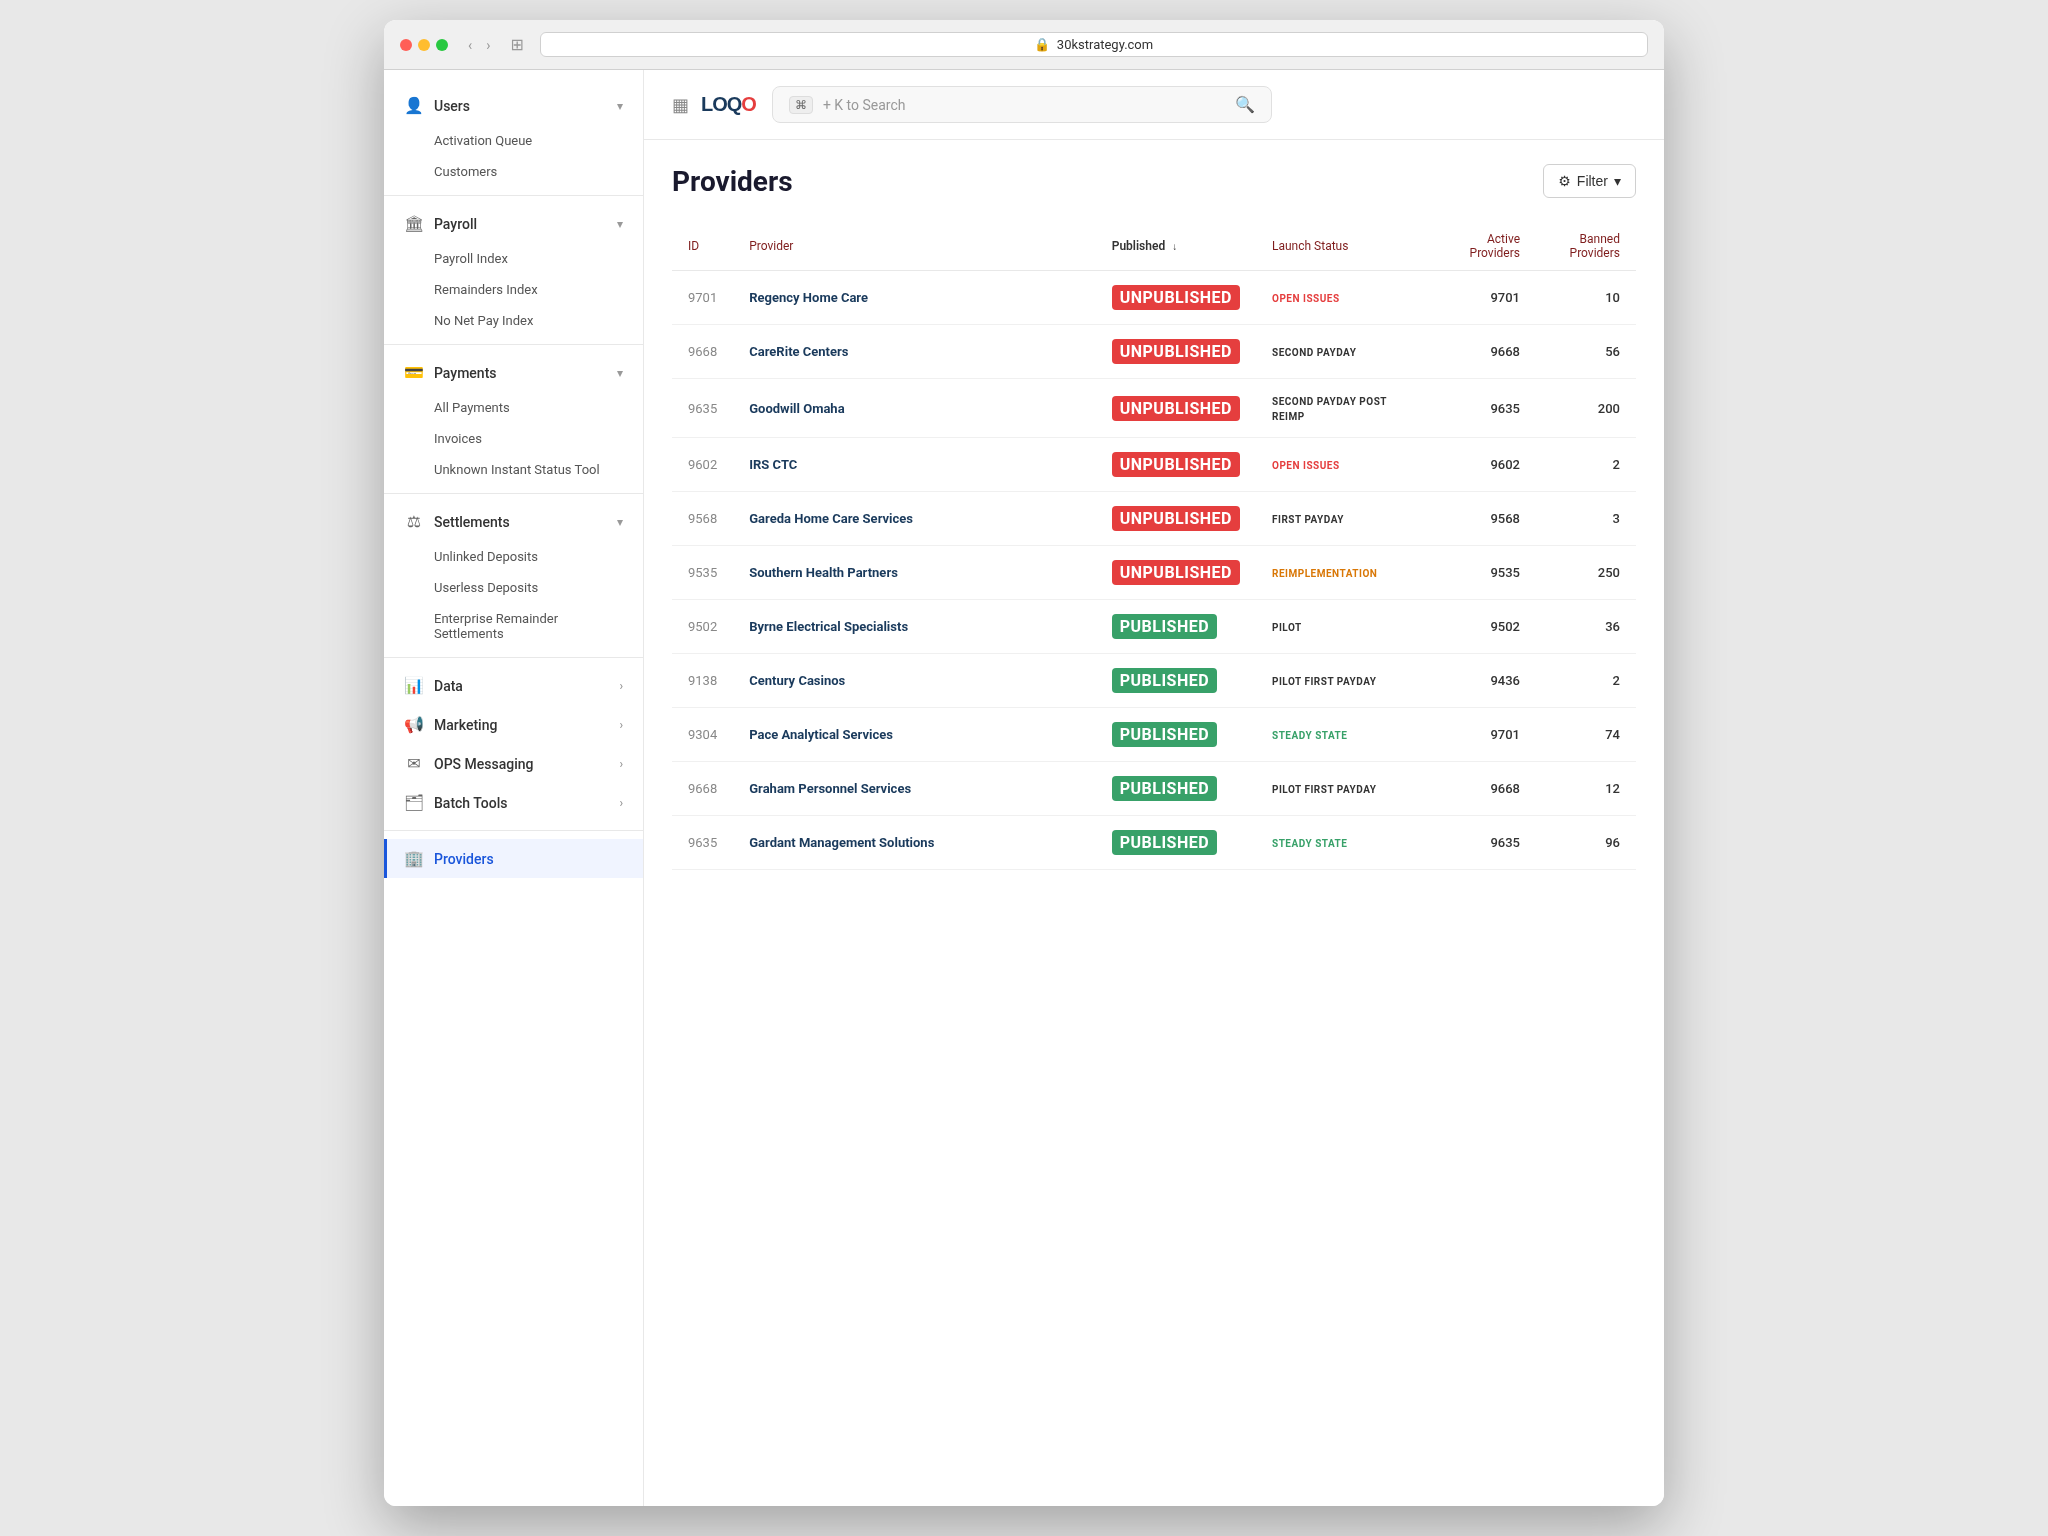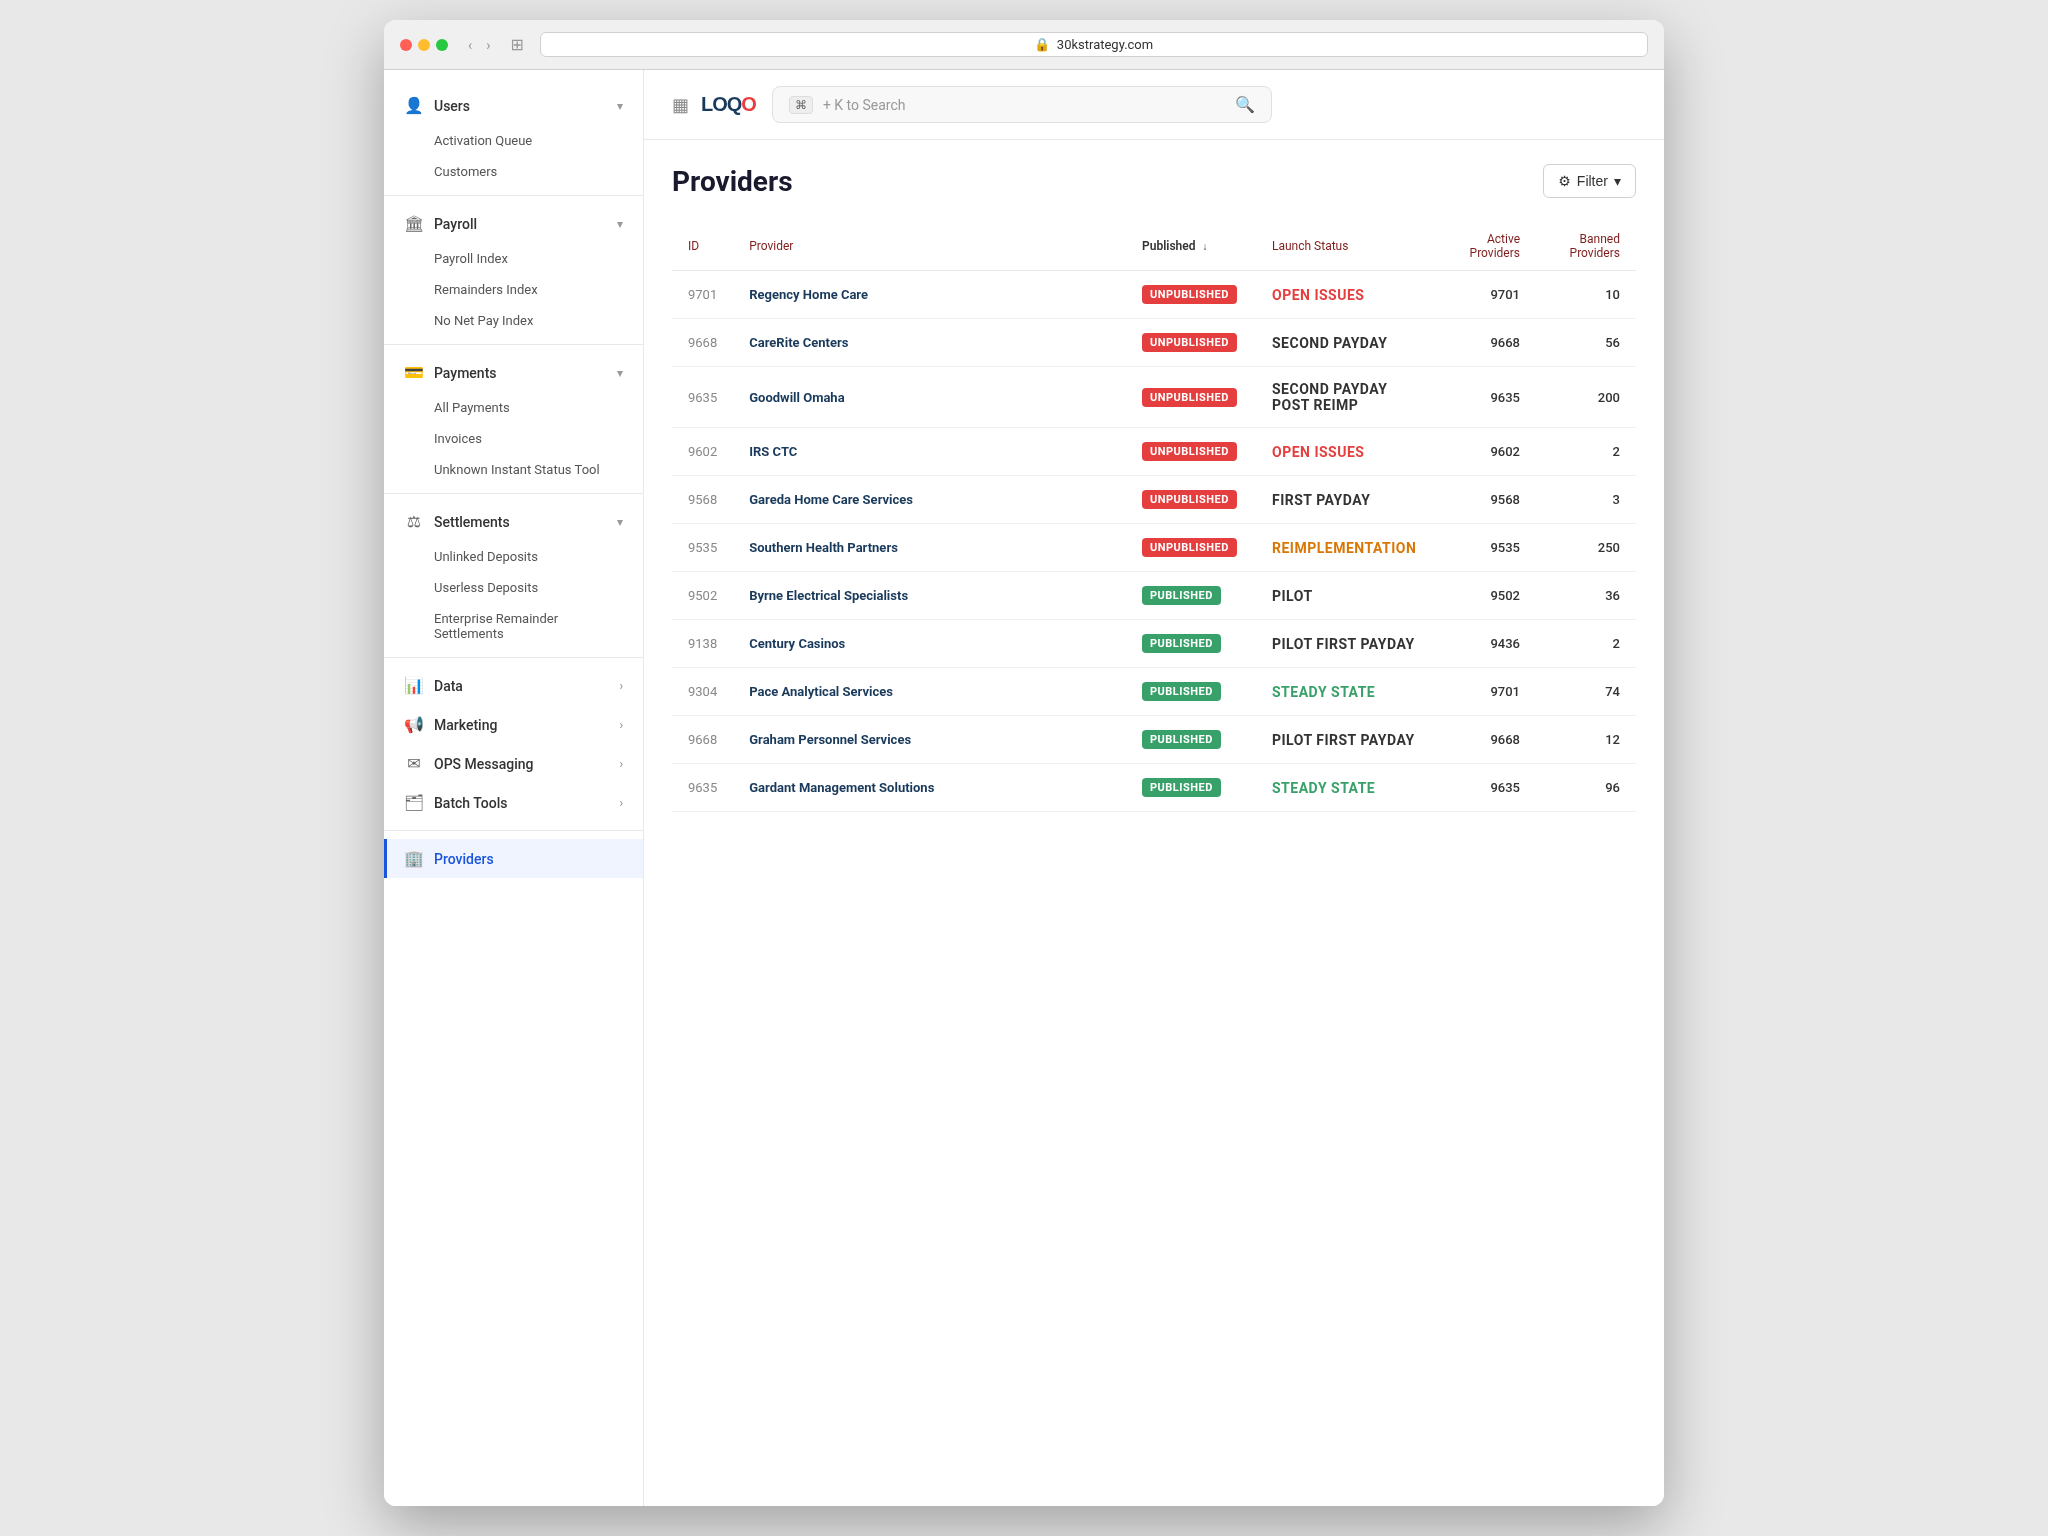--- a/index.html
+++ b/index.html
@@ -213,29 +213,29 @@
     
     .provider-name {
       font-weight: 700;
       color: #1a3a5c;
     }
     
     .badge {
       display: inline-block;
       padding: 3px 8px;
       border-radius: 4px;
-      font-size: 11px;
+      font-size: 16px;
       font-weight: 700;
       letter-spacing: 0.5px;
     }
     .badge-unpublished { background: #e53e3e; color: #fff; }
     .badge-published { background: #38a169; color: #fff; }
     
     .status-text {
-      font-size: 14px;
+      font-size: 10px;
       font-weight: 700;
       letter-spacing: 0.5px;
     }
     .status-open-issues { color: #e53e3e; }
     .status-second-payday { color: #333; }
     .status-reimplementation { color: #d97706; }
     .status-steady-state { color: #38a169; }
     
     .active-providers-num { color: #333; font-weight: 500; }
     .banned-providers-num { color: #e53e3e; font-weight: 500; }

